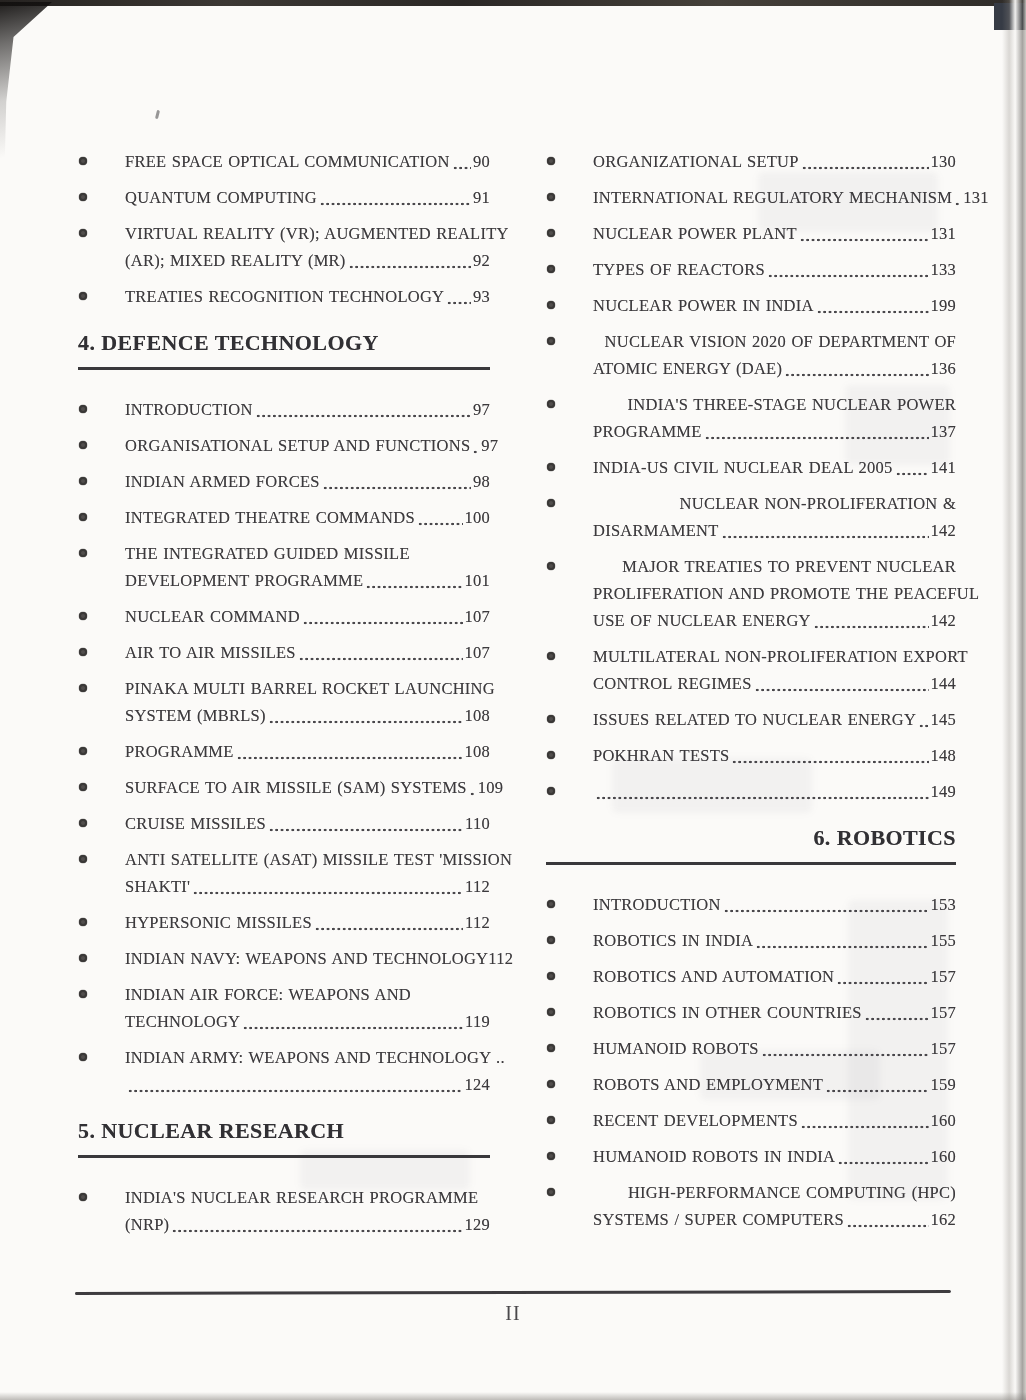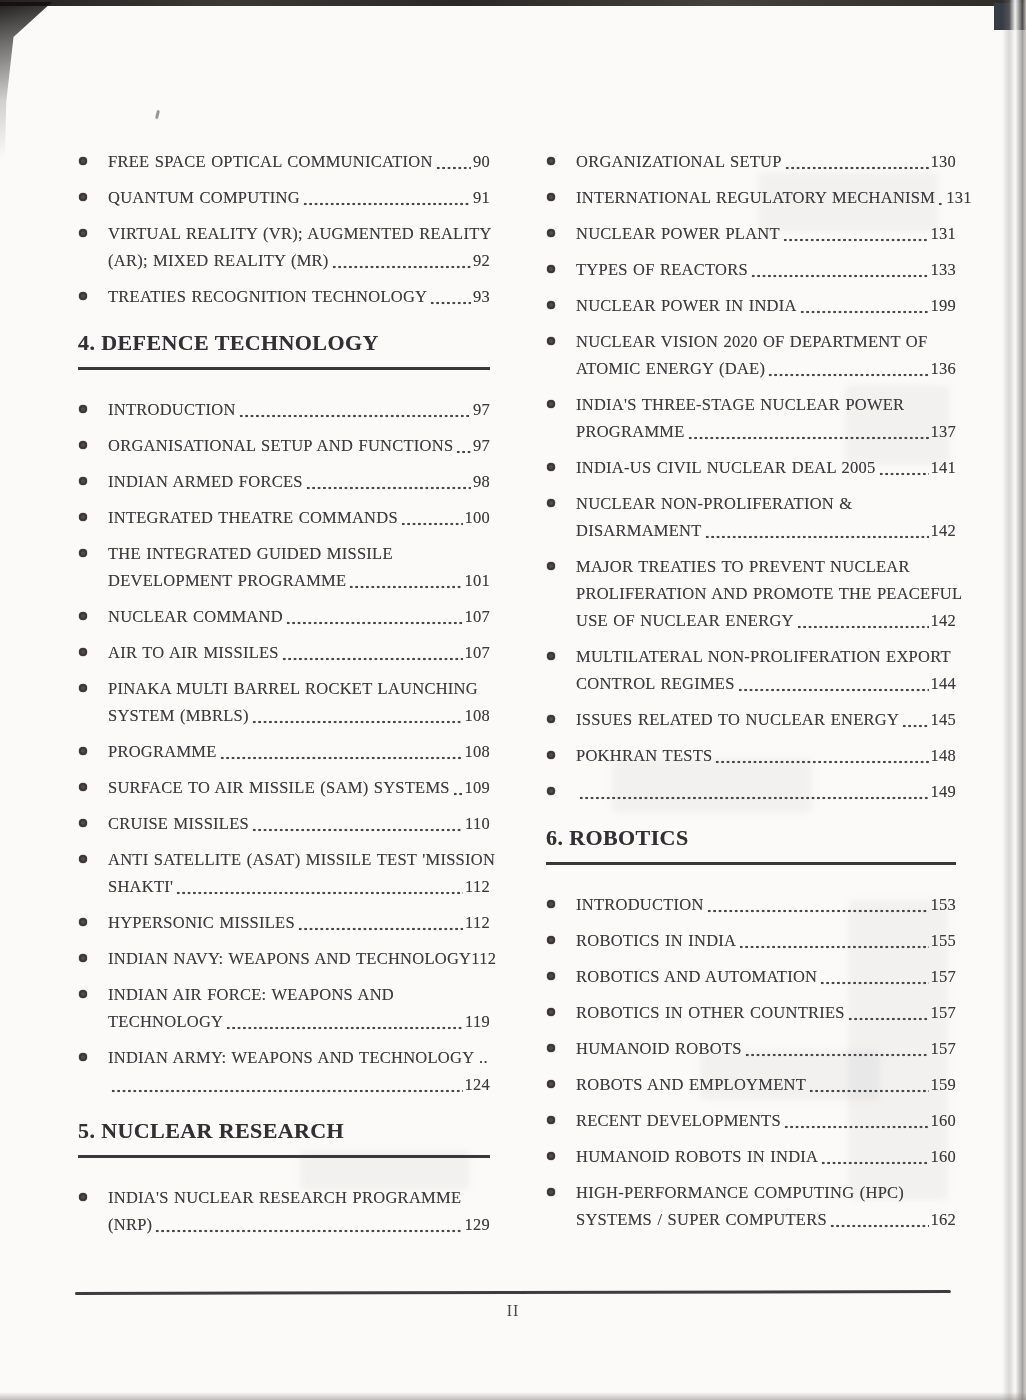--- a/index.html
+++ b/index.html
@@ -26,50 +26,50 @@
   .edge-right{position:absolute;top:0;right:0;width:24px;height:100%;
     background:linear-gradient(90deg,rgba(140,135,128,0) 0%,rgba(140,135,128,0.30) 30%,rgba(250,249,247,0.95) 55%,rgba(95,92,88,0.55) 85%,rgba(205,201,196,0.9) 100%);}
   .edge-bottom{position:absolute;bottom:0;left:0;width:100%;height:8px;
     background:linear-gradient(0deg,rgba(115,111,106,0.45),rgba(115,111,106,0));}
   .smudge{position:absolute;background:rgba(100,98,104,0.055);filter:blur(3px);border-radius:6px;}
   .speck{position:absolute;left:156px;top:110px;width:3px;height:9px;background:rgba(70,67,70,0.55);
     border-radius:2px;transform:rotate(14deg);}
   
   .col{position:absolute;top:148px;}
   .col0{left:78px;width:412px;}
-  .col1{left:546px;width:410px;}
+  .col1{left:546px;width:410px;text-align:right;}
   
   .heading{
     margin:20px 0 26px 0;
     font-weight:bold;font-size:22px;line-height:26px;
     color:#313034;letter-spacing:0.4px;
     border-bottom:3px solid var(--rule);
     padding-bottom:11px;
     text-shadow:0 0 0.5px rgba(49,48,52,0.5);
   }
   .col .heading:first-child{margin-top:0;}
   
-  .entry{display:flex;margin-bottom:9px;}
+  .entry{display:flex;margin-bottom:9px;gap:17px;}
   .bullet{flex:none;width:8px;height:8px;border-radius:50%;
     background:#514e4d;box-shadow:inset 0 0 0 2px #3a3837, 0 0 0 0.5px rgba(80,77,75,0.4);
     margin:9px 21px 0 1px;}
   .content{flex:1;min-width:0;}
   .line{font-size:16.5px;line-height:27px;letter-spacing:0.25px;word-spacing:1px;
     white-space:nowrap;color:var(--ink);text-shadow:0 0 0.5px rgba(60,58,61,0.45);}
   .lastline{display:flex;align-items:baseline;}
   .t{white-space:nowrap;}
   .dots{flex:1 1 auto;align-self:flex-end;height:6px;margin:0 2px 4px 3px;min-width:6px;
     background-image:radial-gradient(circle at 2.2px 3px,#49474b 1.15px,rgba(0,0,0,0) 1.55px);
     background-size:5.4px 6px;background-repeat:repeat-x;}
   .pg{white-space:nowrap;}
   
   .footer-rule{position:absolute;left:75px;top:1291px;width:876px;height:2.5px;
     background:#3e3c3f;transform:rotate(-0.12deg);border-radius:2px;}
   .footer-page{position:absolute;top:1302px;left:0;width:1026px;text-align:center;
-    font-size:16px;letter-spacing:1px;color:#4a484b;}
+    font-size:20px;letter-spacing:1px;color:#4a484b;}
 </style>
 </head>
 <body>
 
 <div class="page">
 
   <div class="edge-top"></div>
   <div class="corner-tl"></div>
   <div class="mark-tr"></div>
   <div class="edge-right"></div>

